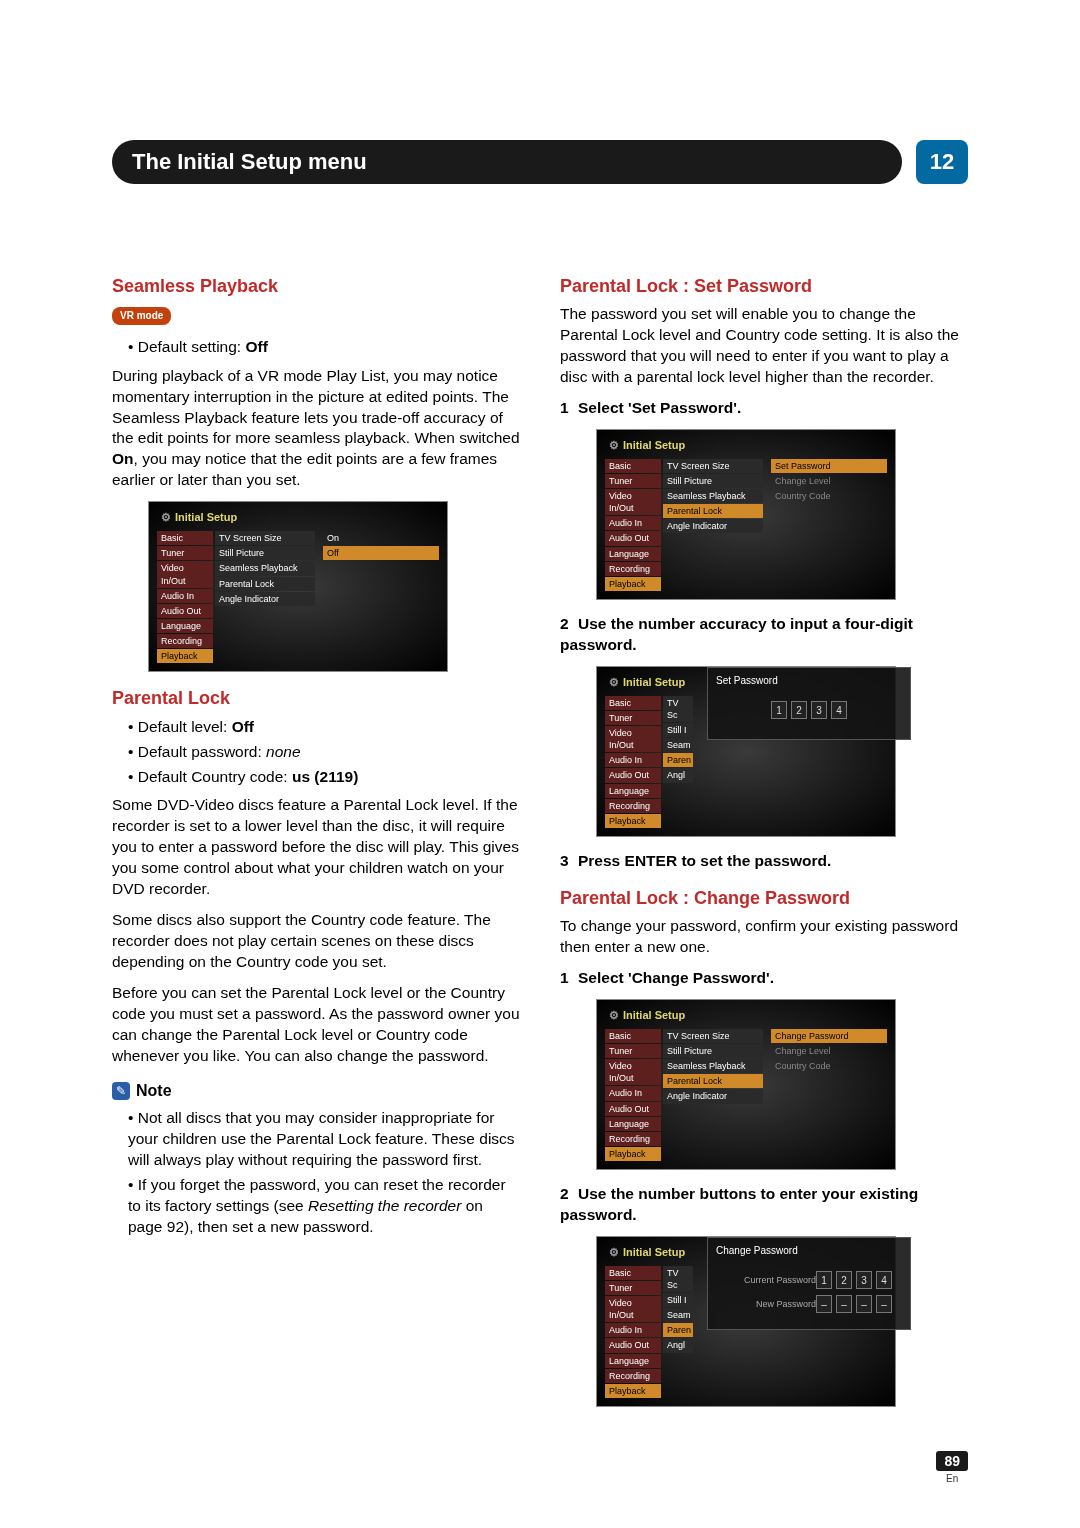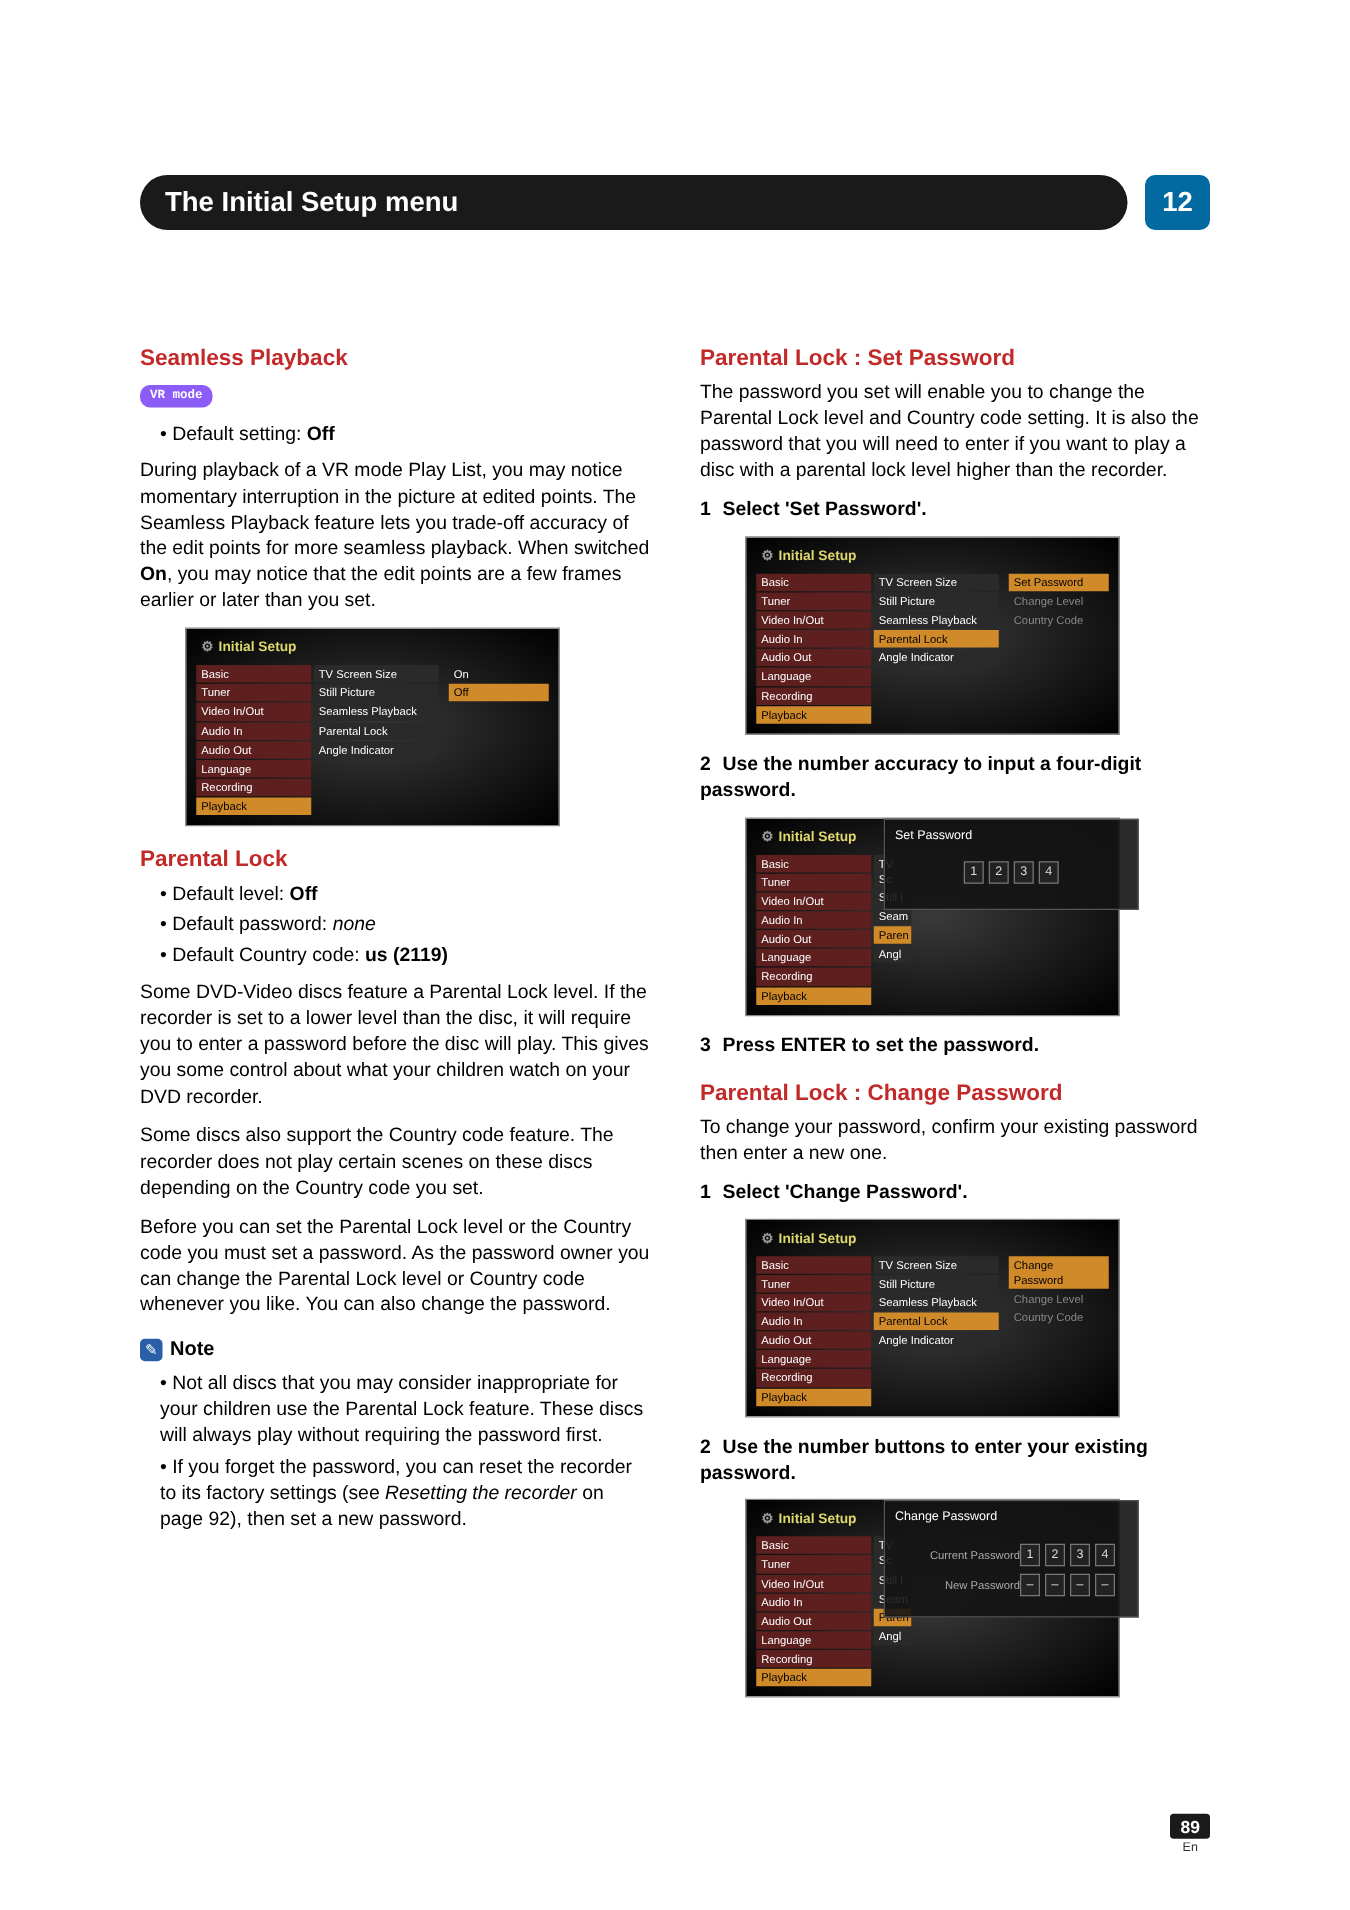--- a/index.html
+++ b/index.html
@@ -51,29 +51,28 @@
     gap: 40px;
   }
   .col { width: 50%; font-size: 15.5px; line-height: 1.35; }
   .section-title {
     color: #c22a2a;
     font-weight: bold;
     font-size: 18px;
     margin-bottom: 6px;
   }
   .vr-badge {
-    background: #8b5cf6;
+    background: #c2410c;
     color: #fff;
     border-radius: 8px;
     font-size: 10px;
     font-weight: bold;
     padding: 2px 8px;
     display: inline-block;
     margin-bottom: 8px;
-    font-family: Liberation Mono, monospace;
   }
   ul.bullets { list-style: none; margin: 4px 0 8px 16px; }
   ul.bullets li::before { content: "• "; }
   ul.bullets li { margin-bottom: 4px; }
   .para { margin-bottom: 10px; }
   .bold { font-weight: bold; }
   .italic { font-style: italic; }
   .note-head {
     display: flex;
     align-items: center;
@@ -108,21 +107,21 @@
     font-weight: bold;
     margin: 0 0 6px 4px;
     display: flex;
     align-items: center;
     gap: 4px;
   }
   .osd-title .gear { color: #999; font-size: 11px; }
   .osd-body { display: flex; gap: 2px; }
   .osd-left {
     display: flex; flex-direction: column; gap: 1px;
-    width: 92px;
+    width: 56px;
     border-radius: 11px;
   }
   .osd-left .item {
     background: #5e1f1f; color: #fff;
     font-size: 9px; padding: 1px 4px;
   }
   .osd-left .item.active { background: #d08a2a; color:#000; }
   .osd-mid {
     display: flex; flex-direction: column; gap: 1px;
     width: 100px;

